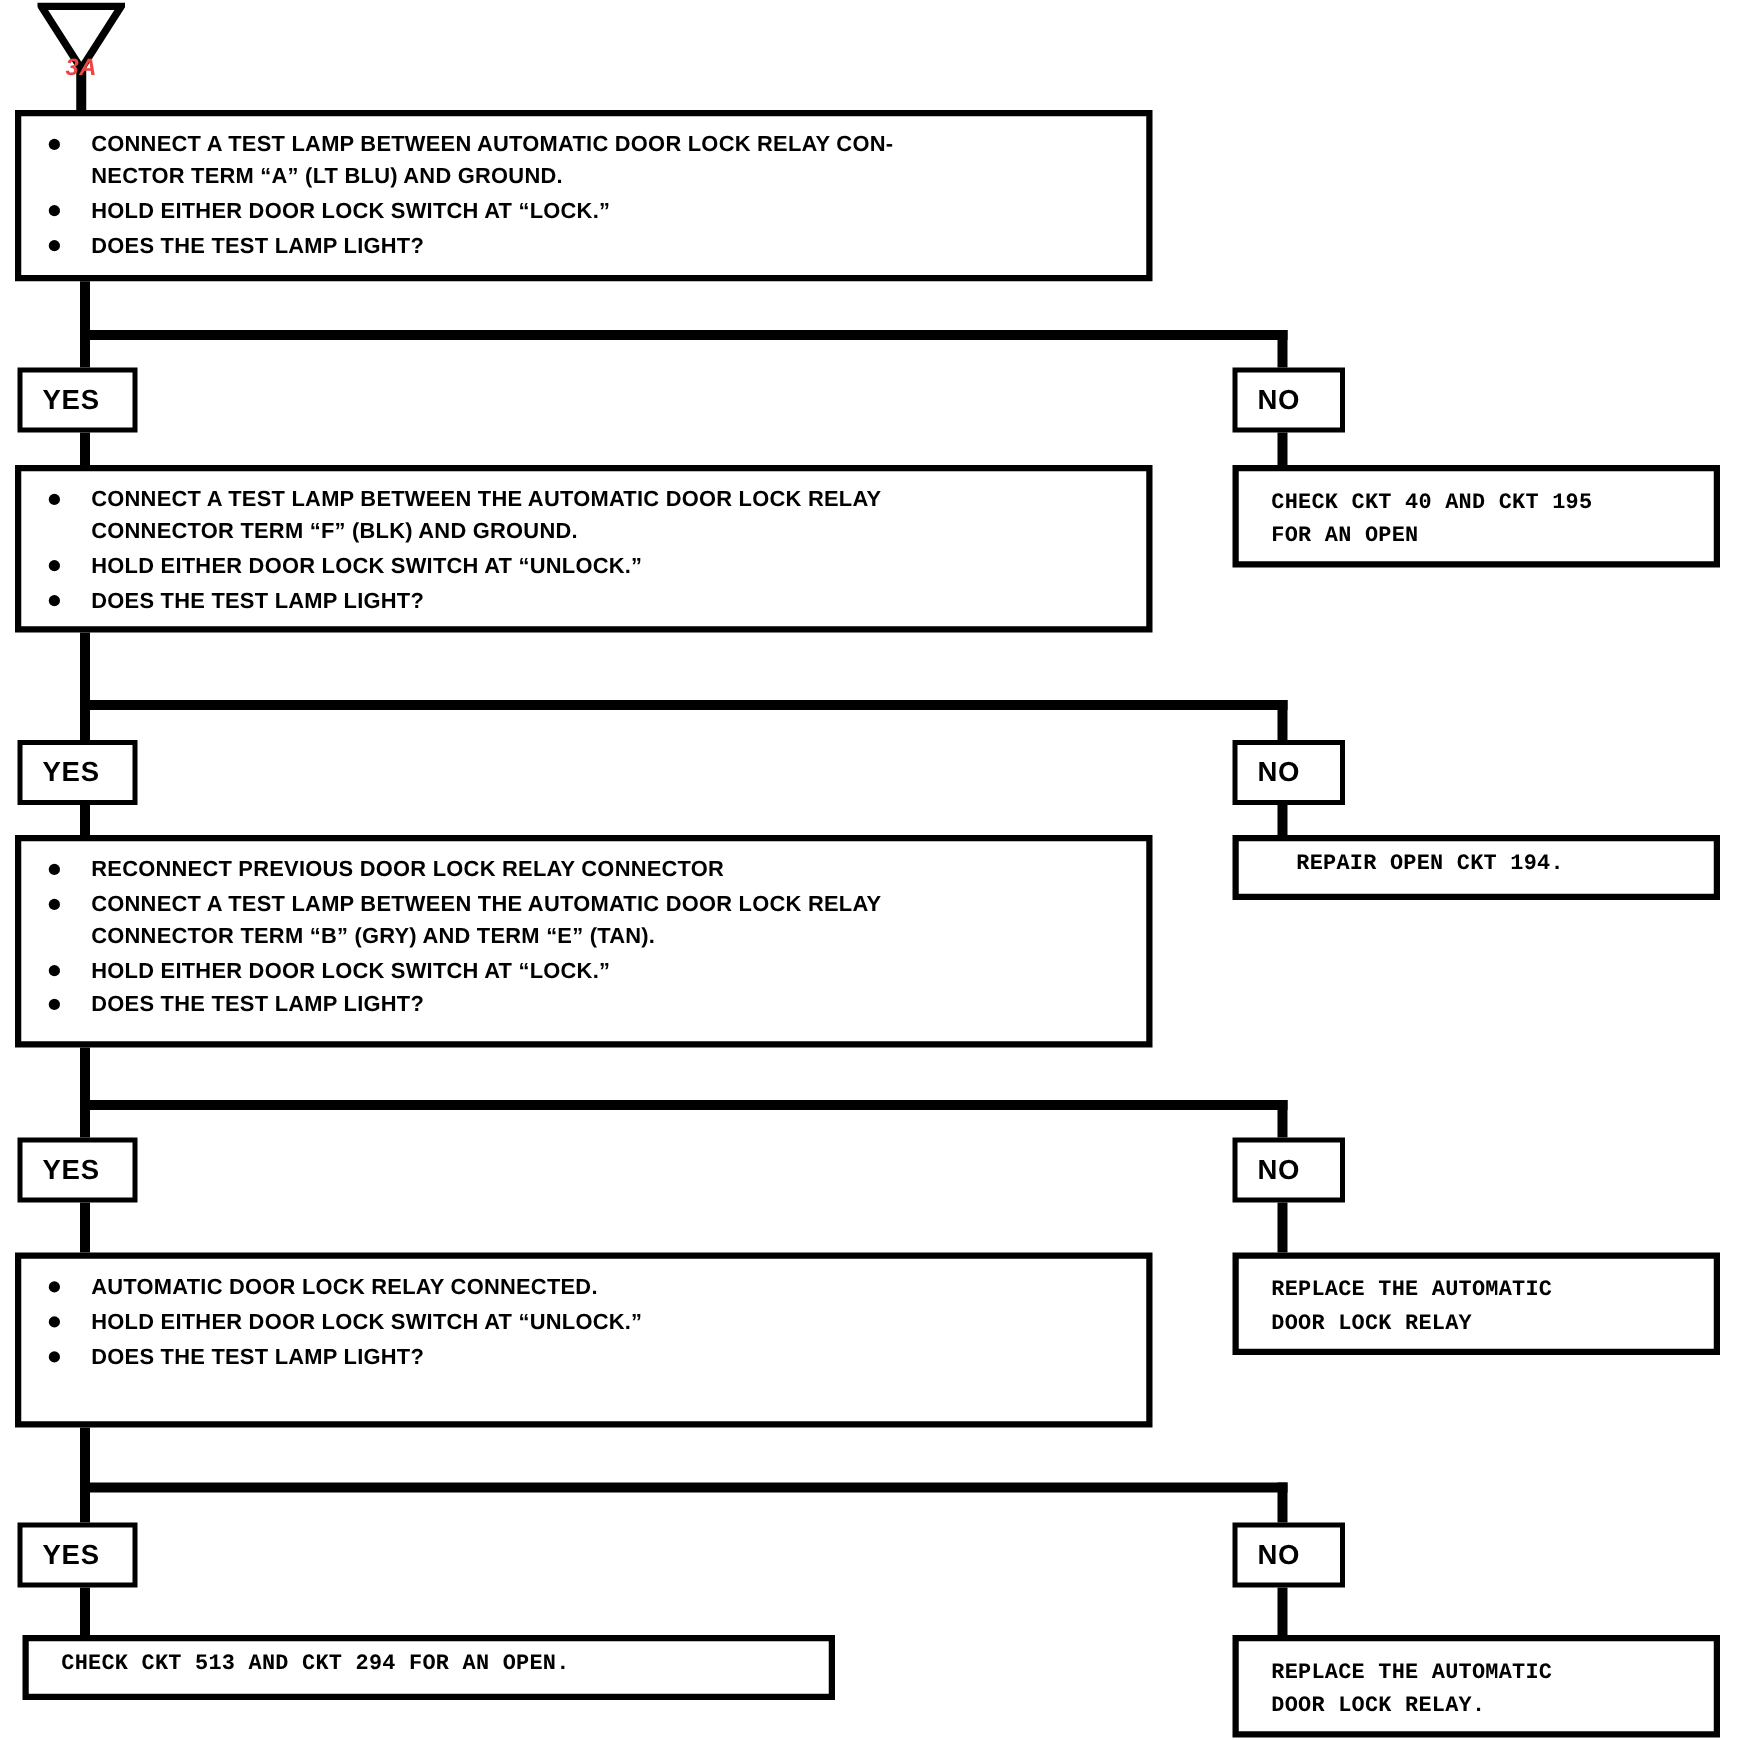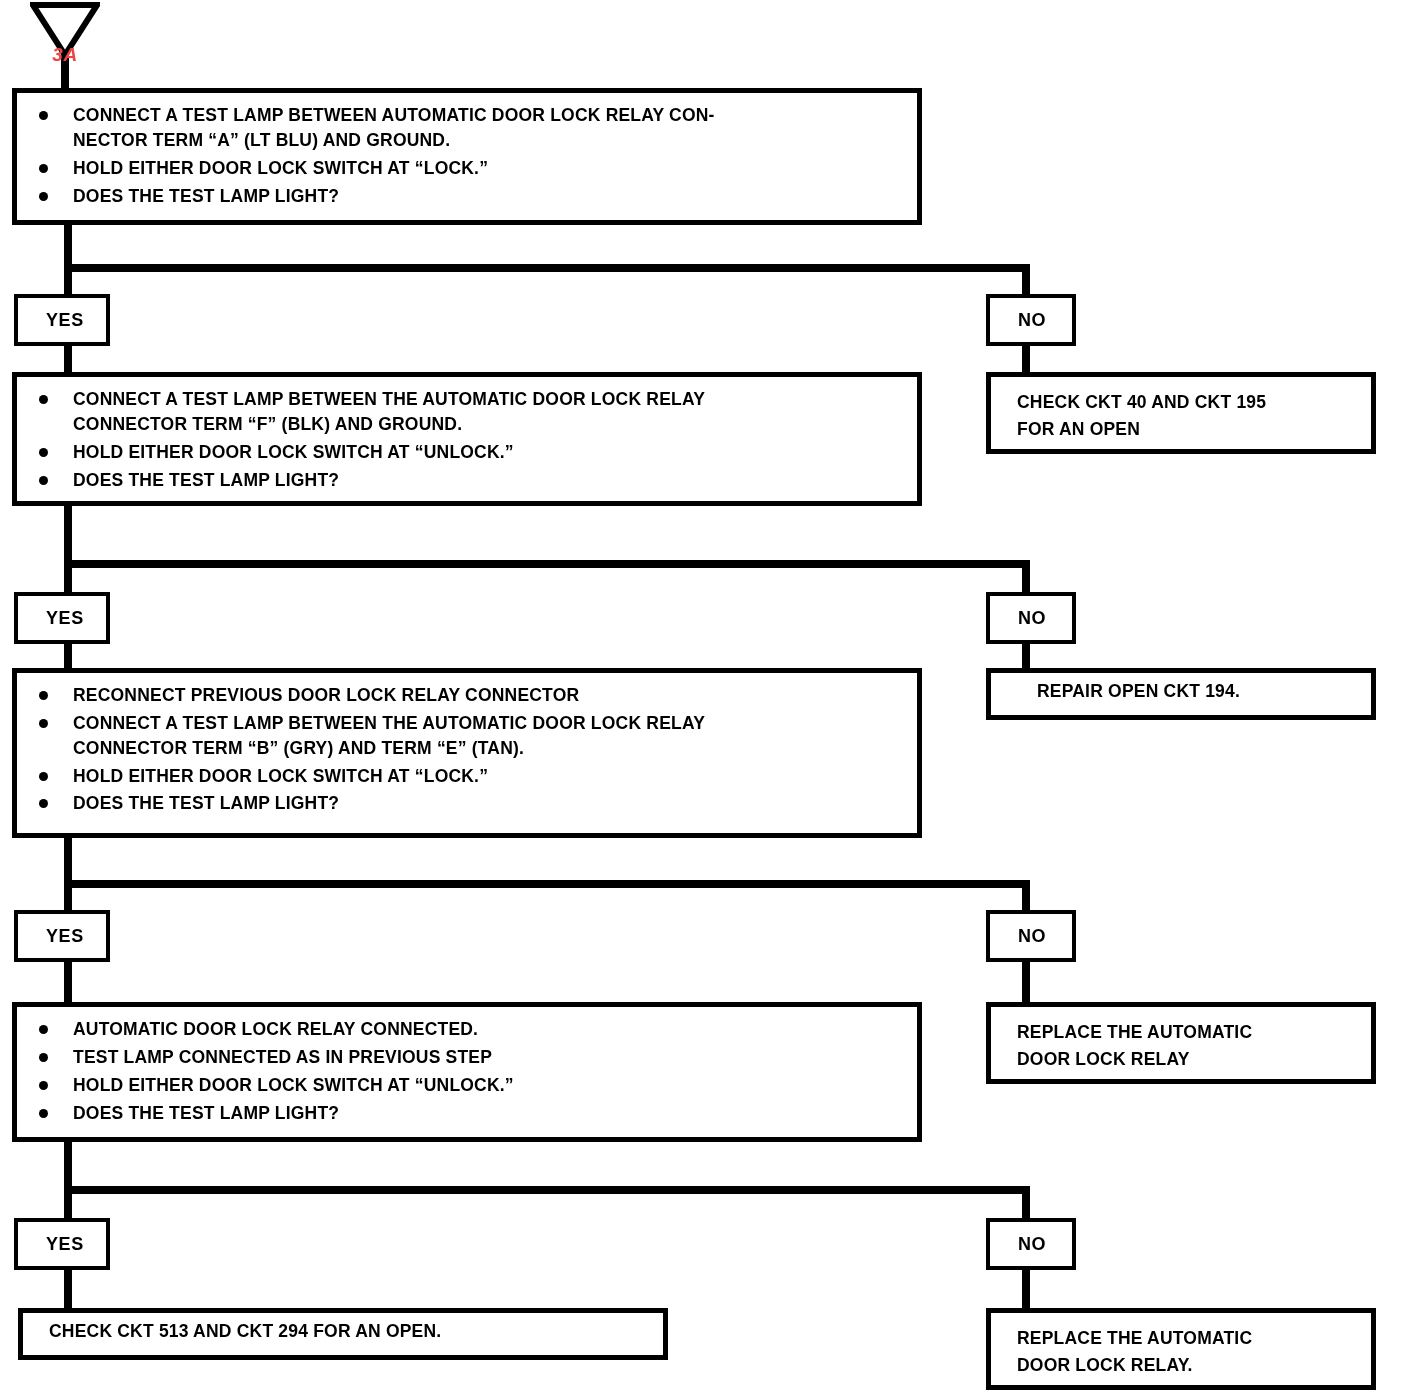--- a/index.html
+++ b/index.html
@@ -60,37 +60,38 @@
 
   
   .result-text {
     font-size: 17.5px;
     font-weight: bold;
     letter-spacing: 0.2px;
     line-height: 1.55;
     color: #000000;
     padding: 12px 0 10px 26px;
     white-space: pre-line;
+    font-family: Liberation Mono, monospace;
   }
 
   
   .yn {
     position: absolute;
     box-sizing: border-box;
     border: 4px solid #000000;
     background: #ffffff;
     display: flex;
     align-items: center;
     z-index: 6;
   }
   .yn span {
-    font-size: 18px;
+    font-size: 22px;
     font-weight: bold;
     letter-spacing: 0.6px;
-    padding-left: 28px;
+    padding-left: 16px;
     color: #000000;
   }
 
   
   .vline {
     position: absolute;
     width: 8px;
     background: #000000;
     z-index: 2;
   }
@@ -219,21 +220,20 @@
     <span>NO</span>
   </div>
 
   <div class="vline" style="left:64px; top:960px; height:44px;"></div>
   <div class="vline" style="left:1022px; top:960px; height:44px;"></div>
 
   <div class="box" style="left:12px; top:1002px; width:910px; height:140px;">
     <div class="box-inner">
       <ul class="bullets">
         <li>AUTOMATIC DOOR LOCK RELAY CONNECTED.</li>
-        <li>TEST LAMP CONNECTED AS IN PREVIOUS STEP</li>
         <li>HOLD EITHER DOOR LOCK SWITCH AT “UNLOCK.”</li>
         <li>DOES THE TEST LAMP LIGHT?</li>
       </ul>
     </div>
   </div>
 
   <div class="box" style="left:986px; top:1002px; width:390px; height:82px;">
     <div class="result-text">REPLACE THE AUTOMATIC
 DOOR LOCK RELAY</div>
   </div>

